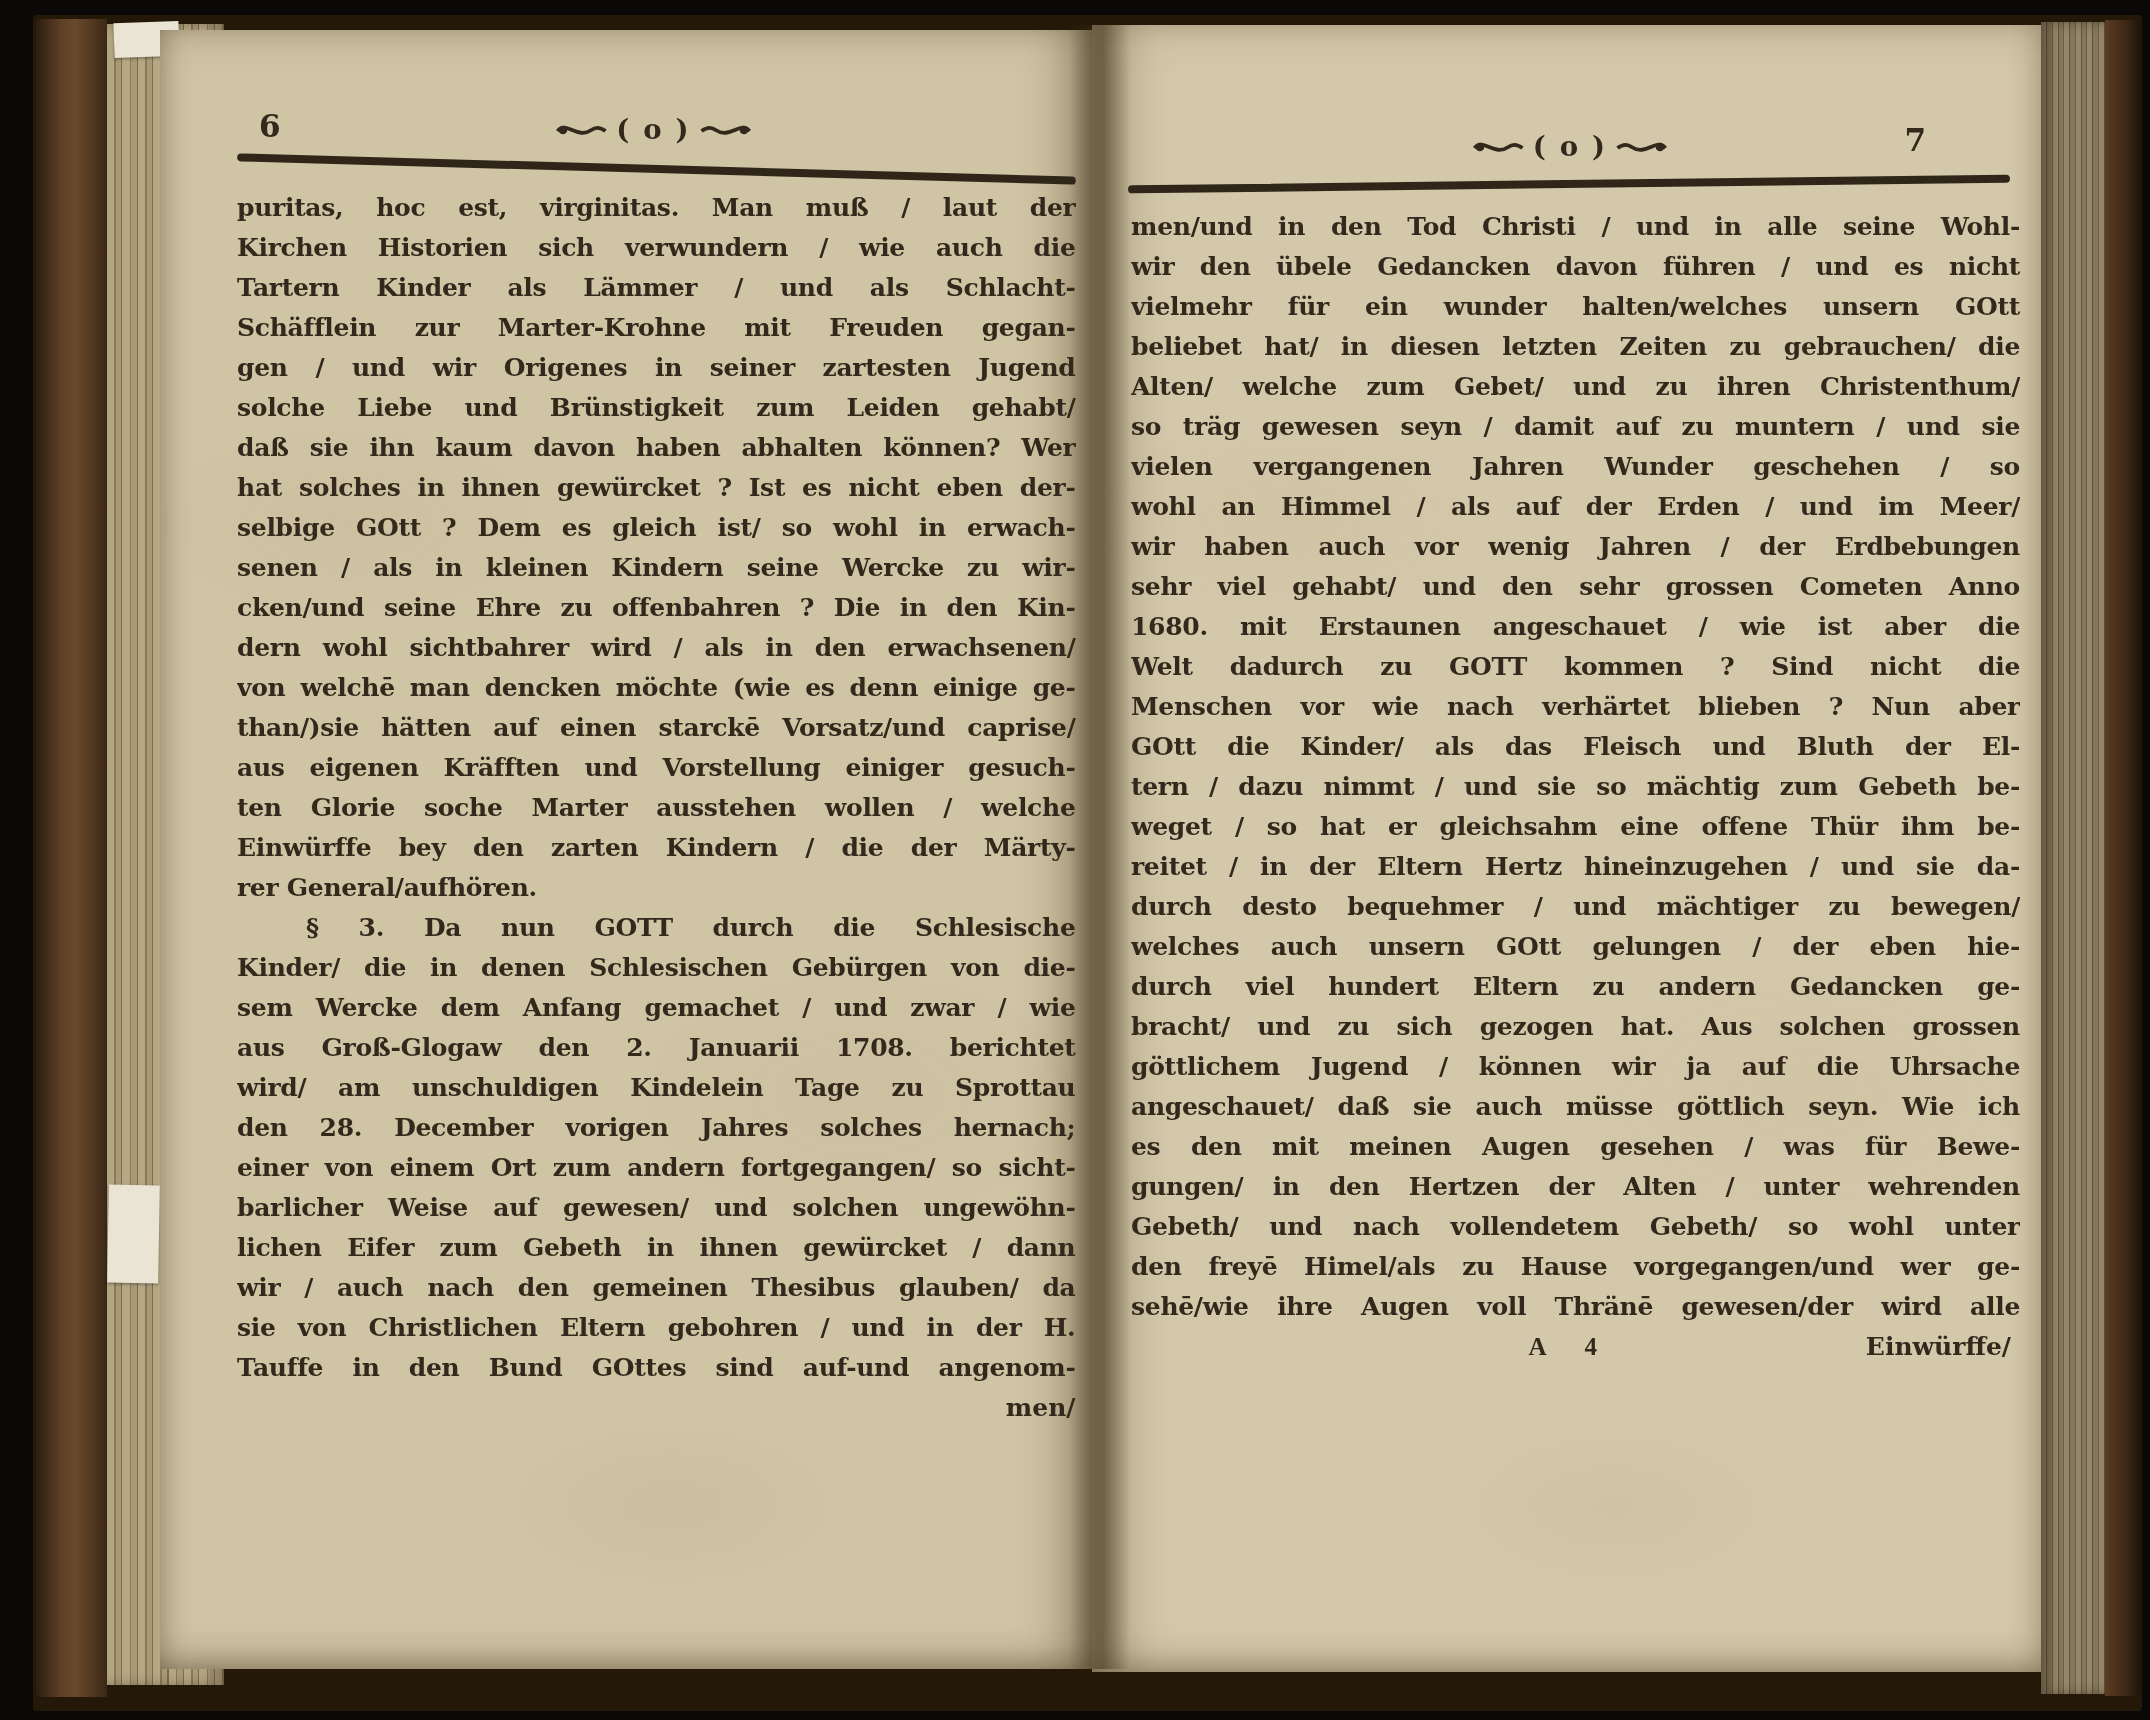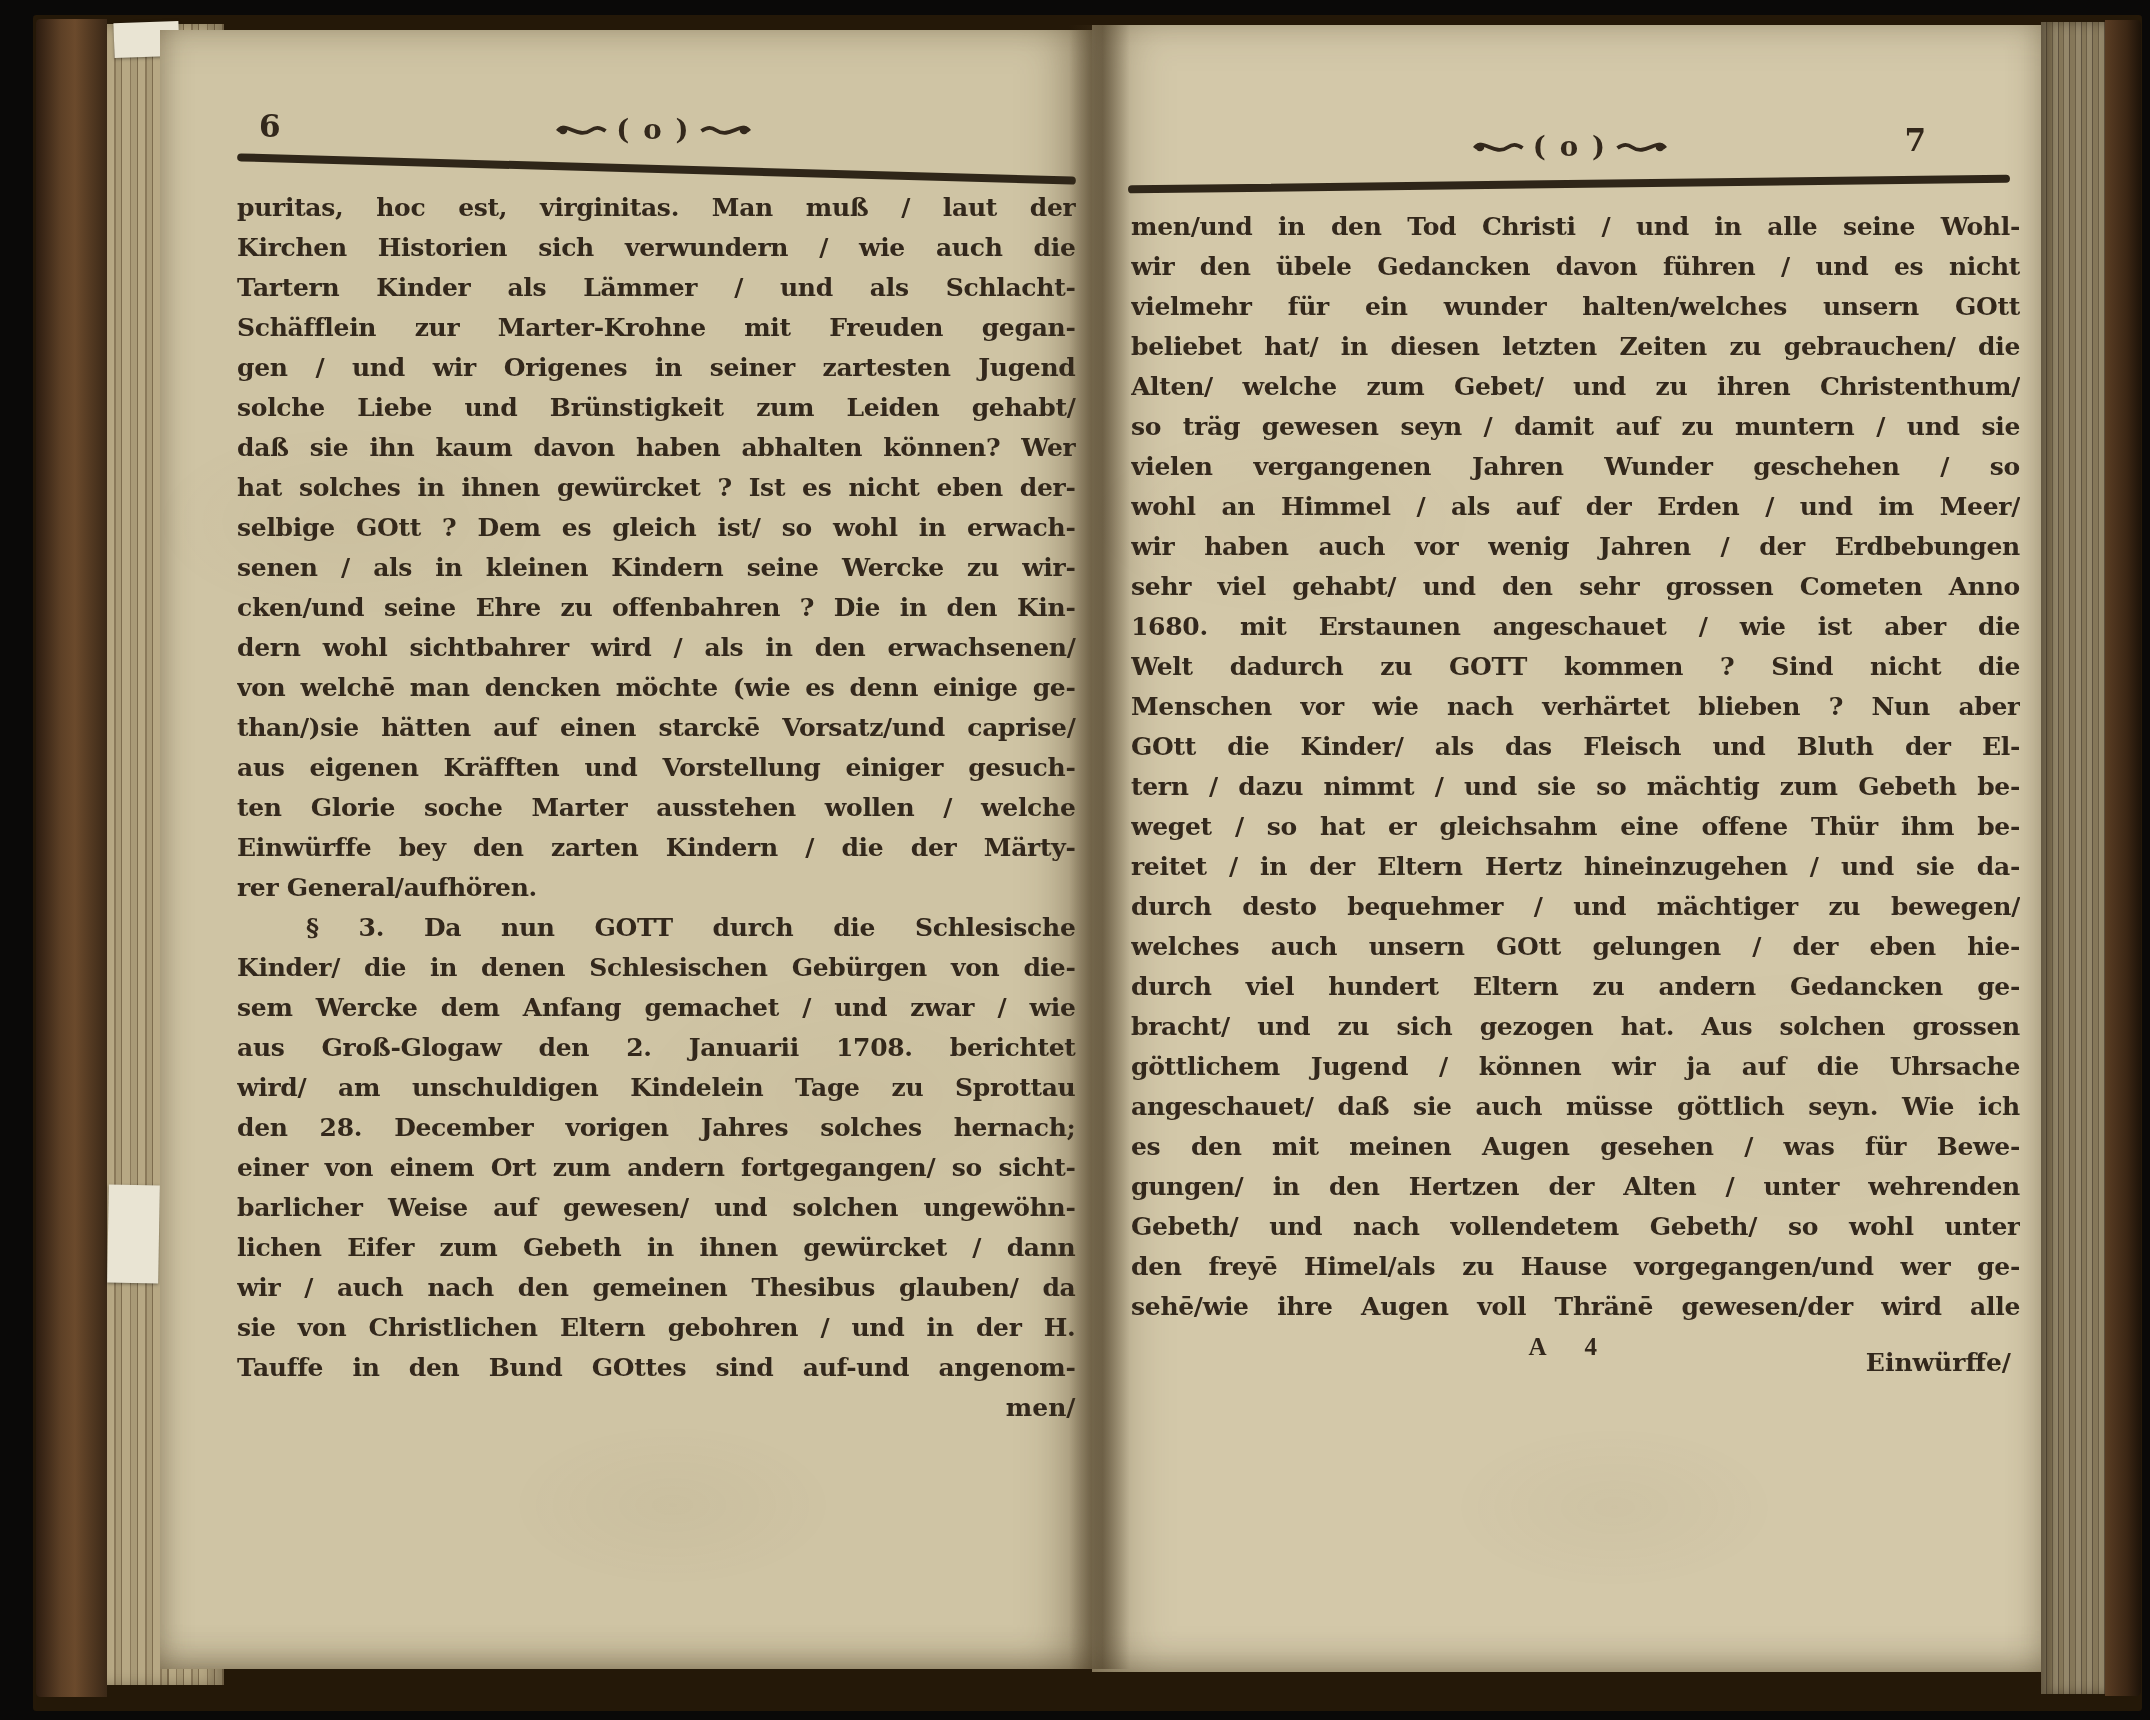--- a/index.html
+++ b/index.html
@@ -52,21 +52,21 @@
   .text{font-size:25px;font-weight:bold;letter-spacing:-0.3px;line-height:40px;}
   .page-left .text{margin:14.3px 16.5px 0 77px;}
   .page-right .text{margin:19px 22px 0 39px;}
   .line{text-align:justify;text-align-last:justify;white-space:normal;height:40px;overflow:hidden;}
   .line.no-just{text-align:right;text-align-last:left;}
   .line.indent{padding-left:69px;}
   .foot{font-size:25px;font-weight:bold;line-height:40px;}
   .page-left .foot{margin:0 16.5px 0 77px;text-align:right;}
   .page-right .foot{margin:0 31px 0 39px;display:grid;grid-template-columns:1fr auto 1fr;}
   .foot .sig{grid-column:2;letter-spacing:16.5px;font-family:Liberation Serif, serif;}
-  .foot .cw{grid-column:3;text-align:right;margin-top:16px;}
+  .foot .cw{grid-column:3;text-align:right;}
   
   .page::after{content:"";position:absolute;inset:0;pointer-events:none;opacity:.5;
       background:
         radial-gradient(ellipse 331px 165px at 20% 30%, rgba(120,100,60,.08), transparent 60%),
         radial-gradient(ellipse 386px 221px at 75% 65%, rgba(120,100,60,.07), transparent 60%),
         radial-gradient(ellipse 276px 138px at 55% 90%, rgba(90,75,45,.08), transparent 60%);}
 </style>
 </head>
 <body>
 

